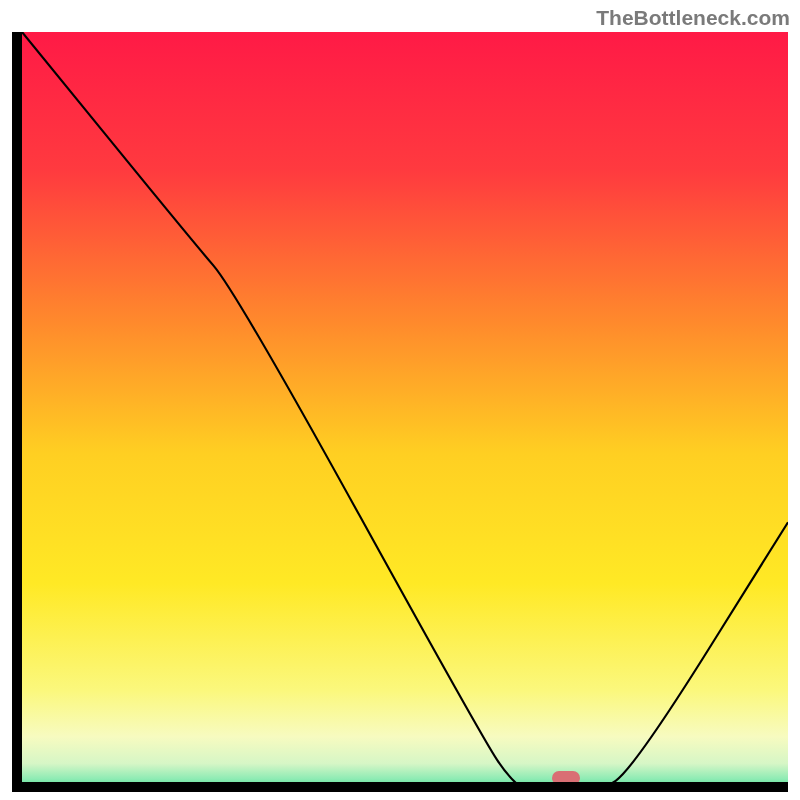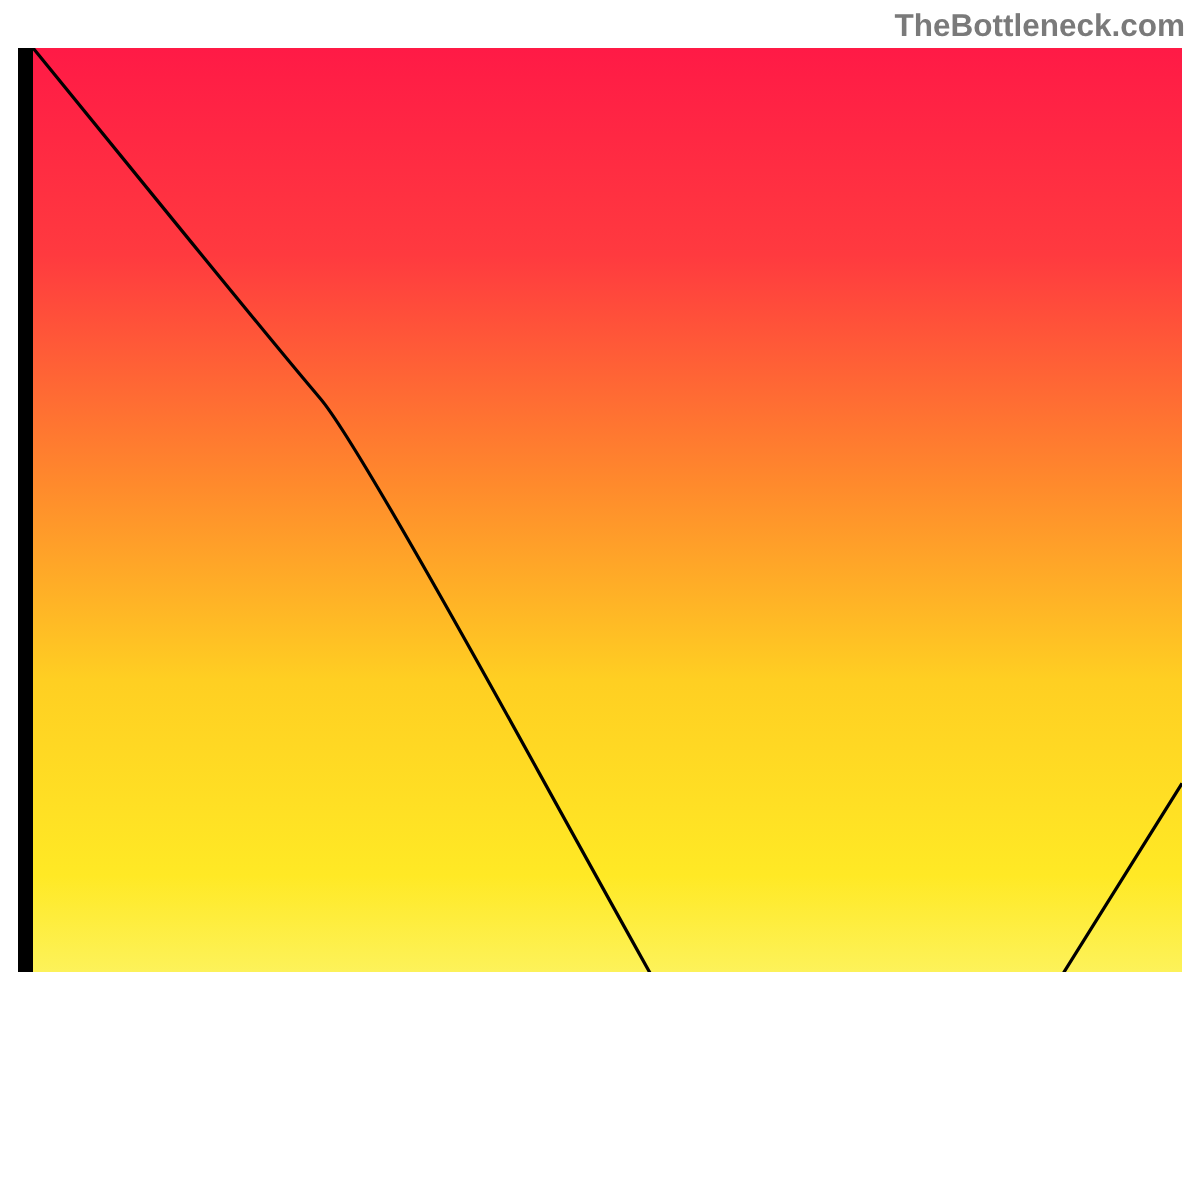--- a/index.html
+++ b/index.html
@@ -2,21 +2,21 @@
 <html><head>
 <meta charset="utf-8">
 <style>
   body {
     margin: 0;
     padding: 0;
     background: #fff;
   }
   .container {
     width: 800px;
-    height: 648px;
+    height: 800px;
     position: relative;
   }
   .watermark {
     position: absolute;
     top: 6px;
     right: 10px;
     font-family: Arial, Helvetica, sans-serif;
     font-size: 21px;
     font-weight: 600;
     color: #7a7a7a;

